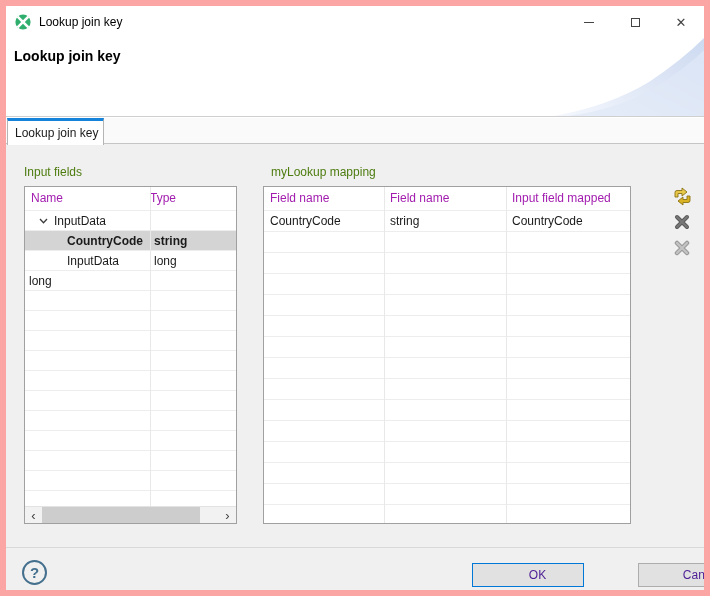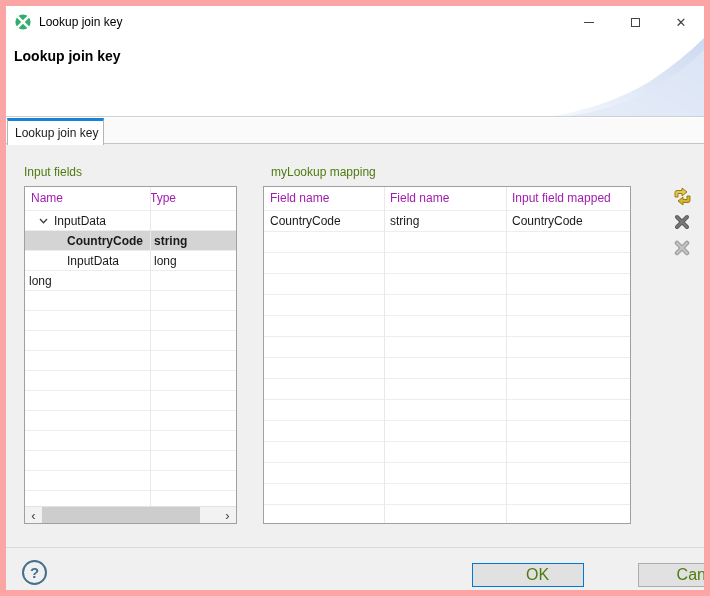--- a/index.html
+++ b/index.html
@@ -62,21 +62,21 @@
   .sb-thumb { position:absolute; left:17px; top:0; width:158px; height:16px; background:#cdcdcd; }
 
   
   .side-icons { position:absolute; left:665px; top:42px; width:26px; display:flex; flex-direction:column; gap:6px; }
   .icon-btn { width:22px; height:20px; display:flex; align-items:center; justify-content:center; }
 
   
   .footer { position:absolute; left:0; top:541px; width:100%; height:55px; background:#f0f0f0; border-top:1px solid #d9d9d9; }
   .help-btn { position:absolute; left:16px; top:12px; width:25px; height:25px; border:2px solid #44708e; border-radius:50%;
               color:#44708e; font-size:15px; font-weight:bold; display:flex; align-items:center; justify-content:center; background:transparent; }
-  .btn { position:absolute; top:15px; height:24px; background:#e1e1e1; font-size:16px; color:#4d7c0f;
+  .btn { position:absolute; top:15px; height:24px; background:#e1e1e1; font-size:12px; color:#4c1d95;
          display:flex; align-items:center; justify-content:center; font-family:"Liberation Sans",sans-serif;padding-left:19px; }
   .btn-ok { left:466px; width:112px; border:1px solid #0078d7; }
   .btn-cancel { left:588px; width:108px; border:1px solid #adadad;margin-left:44px; }
 </style>
 </head>
 <body>
 
 <div class="window">
 
   <div class="titlebar">

